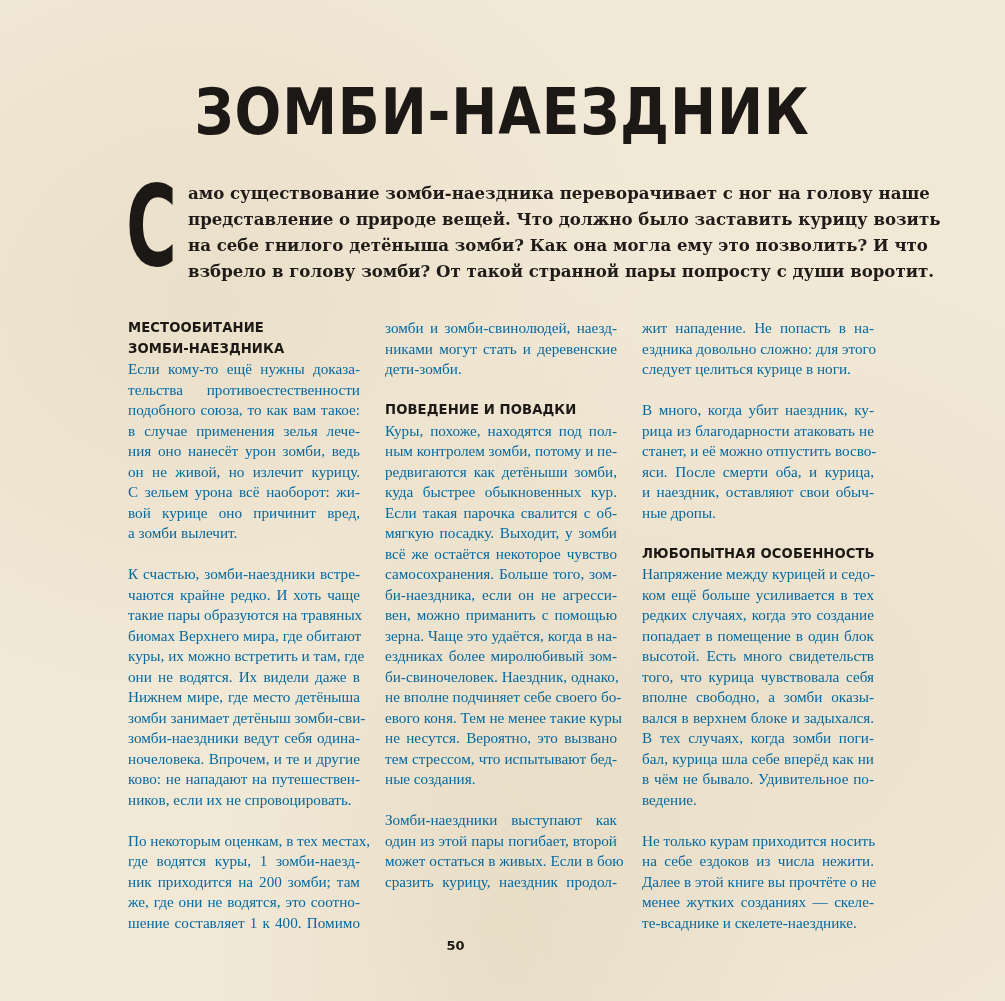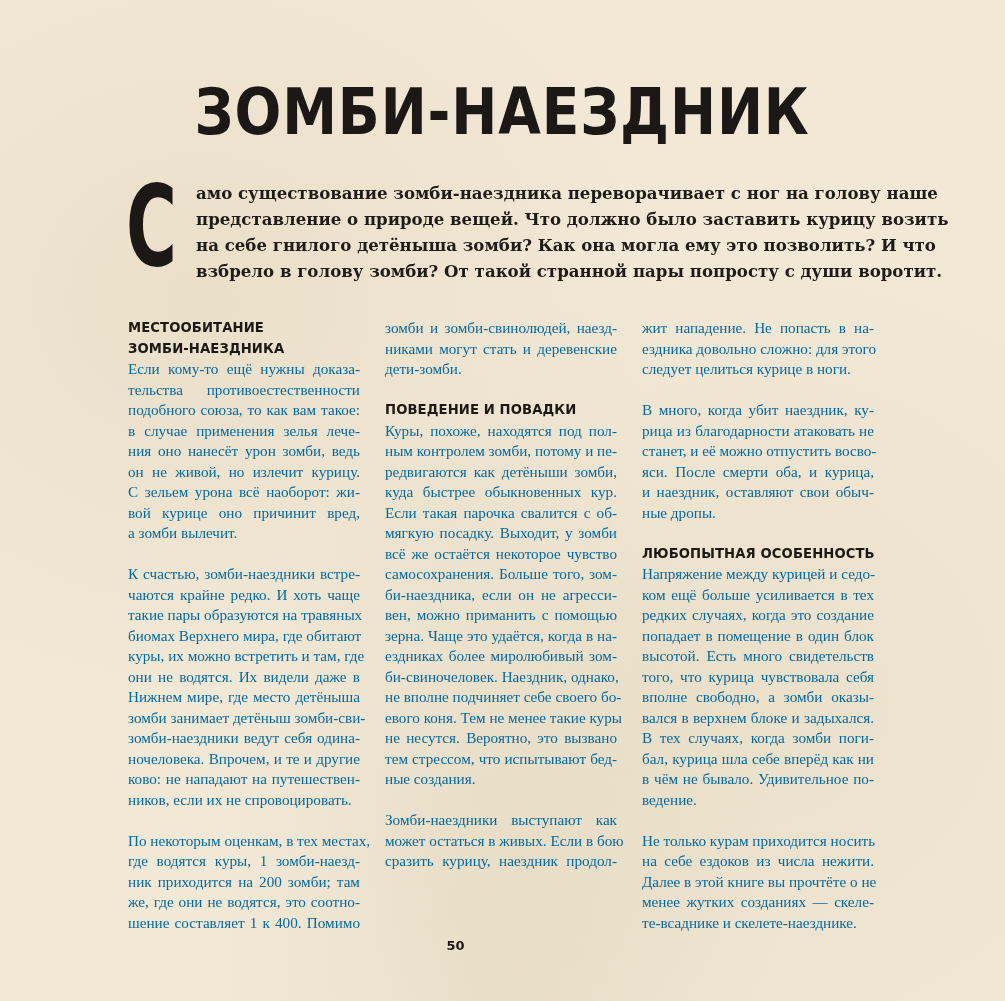--- a/index.html
+++ b/index.html
@@ -34,21 +34,20 @@
     color: #1c1815;
     transform: scaleX(0.62);
     transform-origin: 0 0;
   }
   .lead {
     position: absolute; left: 188px; top: 180px; width: 690px;
     font-family: "DejaVu Serif", serif;
     font-weight: bold;
     font-size: 16.6px; line-height: 26px;
     color: #1f1b18;
-    margin-left: 8px;
   }
   .lead .ln { display: block; white-space: nowrap; text-align-last: justify; text-align: justify; }
   .lead .ln.last { text-align-last: left; }
 
   .col { position: absolute; top: 318px; width: 232px; }
   .col1 { left: 128px; }
   .col2 { left: 385px; }
   .col3 { left: 642px; }
 
   .h {
@@ -152,20 +151,21 @@
       <span class="ln">би-свиночеловек. Наездник, однако,</span>
       <span class="ln">не вполне подчиняет себе своего бо-</span>
       <span class="ln">евого коня. Тем не менее такие куры</span>
       <span class="ln">не несутся. Вероятно, это вызвано</span>
       <span class="ln">тем стрессом, что испытывают бед-</span>
       <span class="ln last">ные создания.</span>
     </div>
     <div class="gap"></div>
     <div class="p">
       <span class="ln">Зомби-наездники выступают как</span>
+      <span class="ln">один из этой пары погибает, второй</span>
       <span class="ln">может остаться в живых. Если в бою</span>
       <span class="ln">сразить курицу, наездник продол-</span>
     </div>
   </div>
 
   <div class="col col3">
     <div class="p">
       <span class="ln">жит нападение. Не попасть в на-</span>
       <span class="ln">ездника довольно сложно: для этого</span>
       <span class="ln last">следует целиться курице в ноги.</span>

